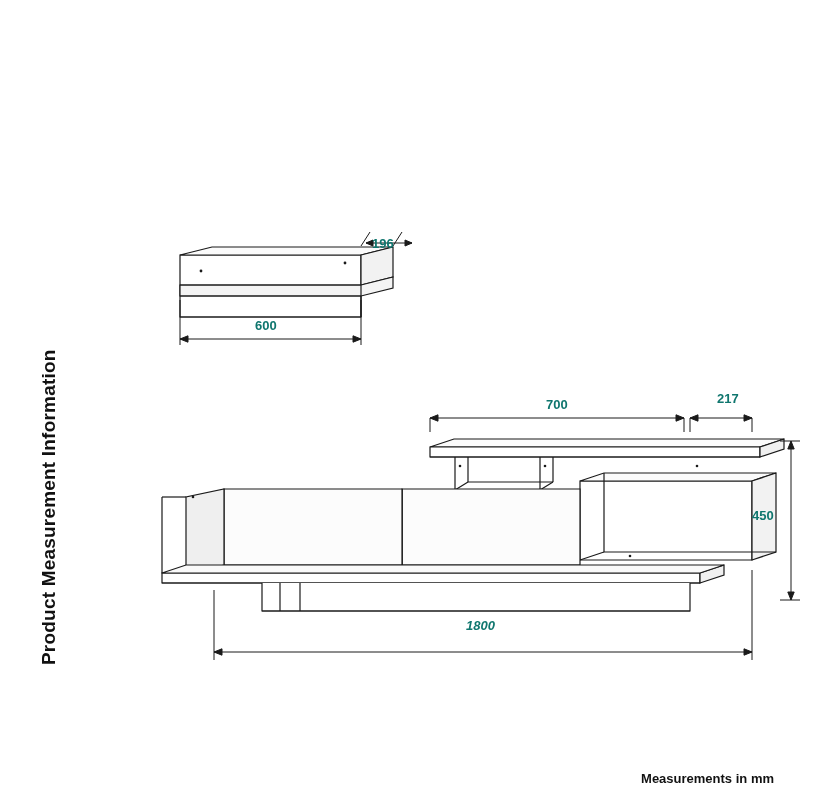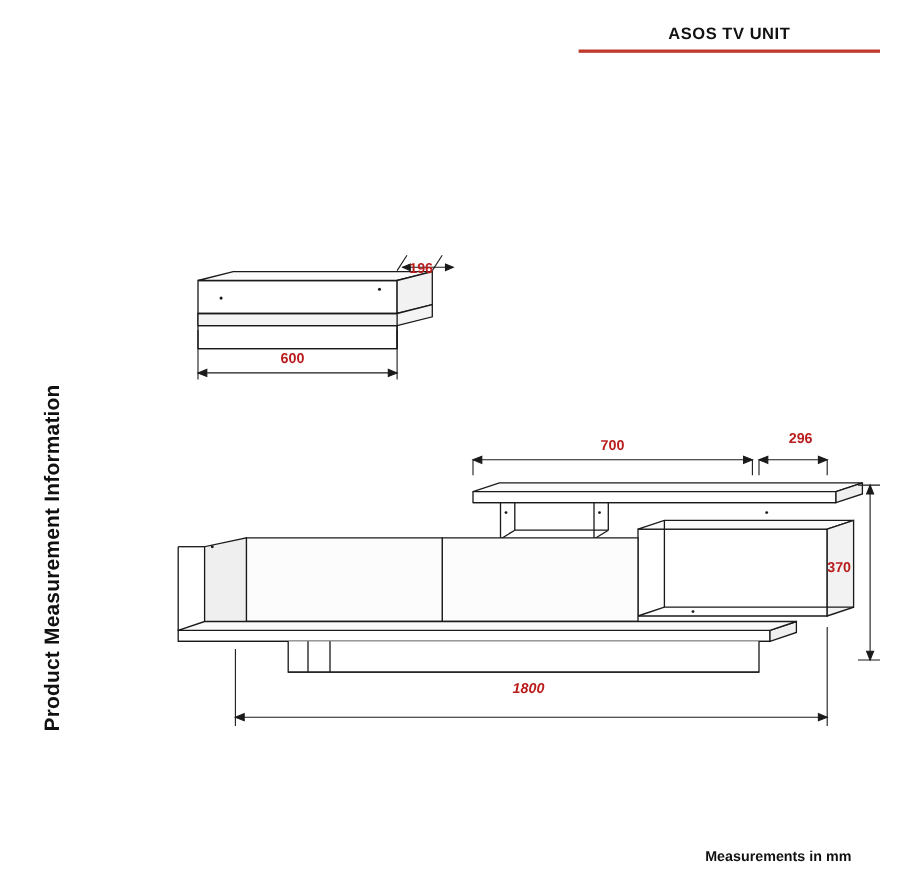--- a/index.html
+++ b/index.html
@@ -62,35 +62,31 @@
     font-size: 13px;
     font-weight: bold;
     color: #111;
     padding-left: 20px;
   }
   
   .dim {
     position: absolute;
     font-size: 13px;
     font-weight: bold;
-    color: #b91c1c;
+    color: #0f766e;
     white-space: nowrap;
     text-align: center;
   }
   svg { position: absolute; left: 0; top: 0; }
 </style>
 </head>
 <body>
 
 <div id="sheet">
 
-  <div class="title-wrap">
-    <div class="title-text">ASOS TV UNIT</div>
-    <div class="title-rule"></div>
-  </div>
 
   <div class="side-label">Product Measurement Information</div>
 
   <div class="footer-note">Measurements in mm</div>
 
   <svg width="826" height="808" viewBox="0 0 826 808">
     <g fill="none" stroke="#1a1a1a" stroke-width="1.2" stroke-linejoin="miter" stroke-linecap="butt">
 
       <g>
 
@@ -208,17 +204,17 @@
         <path d="M214,652 l8,-3.2 l0,6.4 Z" fill="#1a1a1a"></path>
         <path d="M752,652 l-8,-3.2 l0,6.4 Z" fill="#1a1a1a"></path>
       </g>
 
     </g>
   </svg>
 
   <div class="dim" style="left:372px; top:236px;">196</div>
   <div class="dim" style="left:255px; top:318px;">600</div>
   <div class="dim" style="left:546px; top:397px;">700</div>
-  <div class="dim" style="left:717px; top:391px;">296</div>
-  <div class="dim" style="left:752px; top:508px;">370</div>
+  <div class="dim" style="left:717px; top:391px;">217</div>
+  <div class="dim" style="left:752px; top:508px;">450</div>
   <div class="dim" style="left:466px; top:618px;font-style:italic;">1800</div>
 
 </div>
 
 </body></html>

